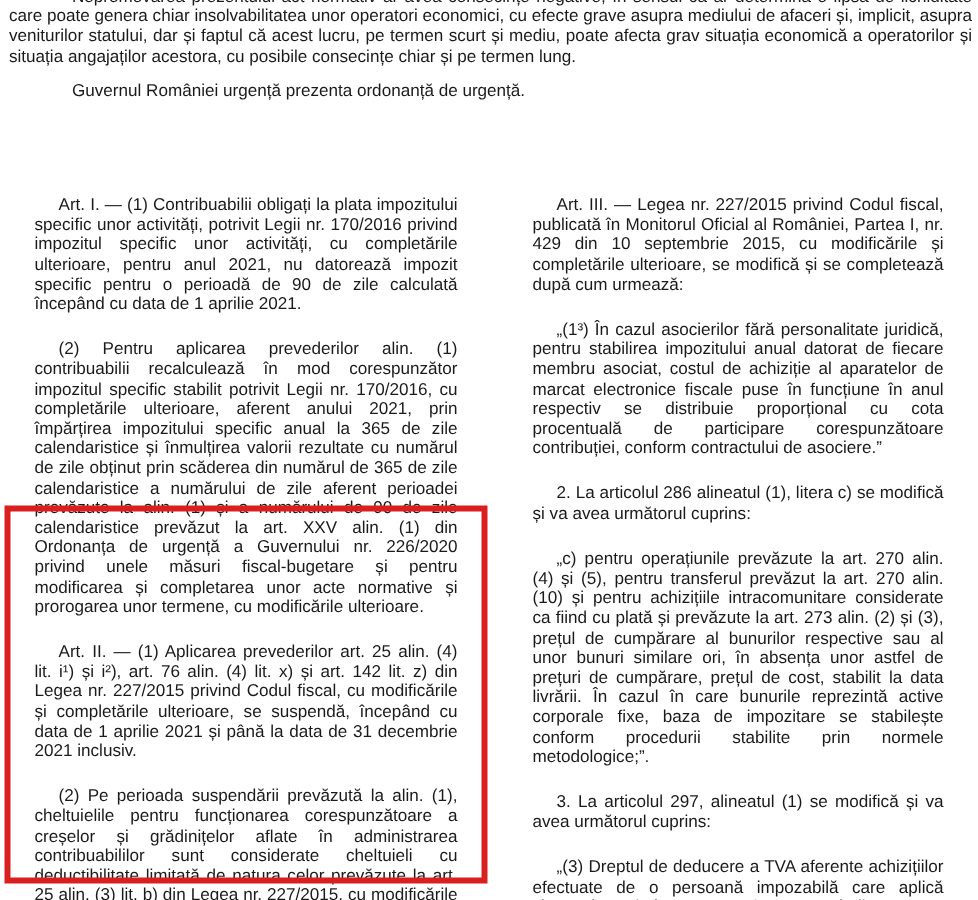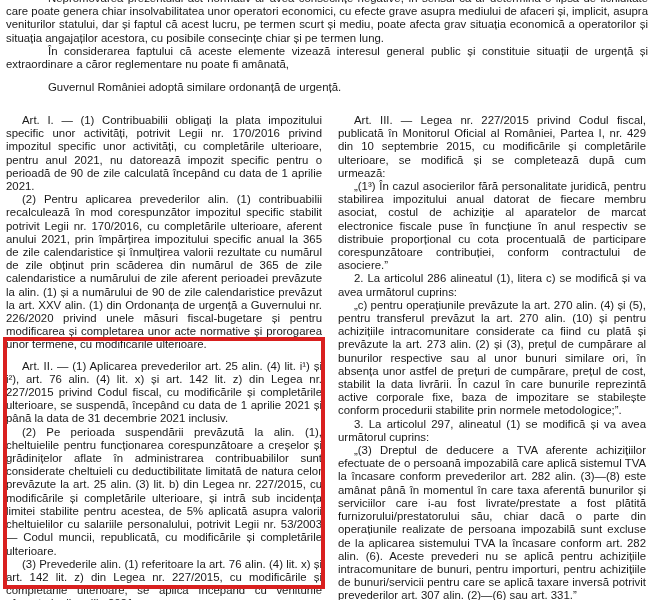--- a/index.html
+++ b/index.html
@@ -8,34 +8,33 @@
       font-family: "Liberation Sans", sans-serif; color: #1a1a1a;
       font-size: 11.4px; line-height: 13.2px;
     }
     .intro { position: absolute; left: 6px; top: -8px; width: 642px; text-align: justify; }
     .intro p { margin: 0; }
     .indent { text-indent: 42px; }
     .gov { margin-top: 10px !important; }
     .col { position: absolute; top: 114px; text-align: justify; }
     .col-left { left: 6px; width: 316px; }
     .col-right { left: 338px; width: 308px; }
-    .col p { margin: 0; text-indent: 16px; }
+    .col p { margin: 17px; text-indent: 16px; }
     b { font-weight: normal; }
     .highlight-box {
       position: absolute; left: 3px; top: 337px; width: 314px; height: 244px;
       border: 4px solid #d9201f; pointer-events: none;
     }
   </style>
 </head>
 <body>
 
 <div class="intro">
   <p class="indent">Nepromovarea prezentului act normativ ar avea consecințe negative, în sensul că ar determina o lipsă de lichiditate care poate genera chiar insolvabilitatea unor operatori economici, cu efecte grave asupra mediului de afaceri și, implicit, asupra veniturilor statului, dar și faptul că acest lucru, pe termen scurt și mediu, poate afecta grav situația economică a operatorilor și situația angajaților acestora, cu posibile consecințe chiar și pe termen lung.</p>
-  <p class="indent">În considerarea faptului că aceste elemente vizează interesul general public și constituie situații de urgență și extraordinare a căror reglementare nu poate fi amânată,</p>
-  <p class="indent gov"><b>Guvernul României</b><span> adoptă similare ordonanță de urgență.</span></p>
+  <p class="indent gov"><b>Guvernul României</b><span> urgență prezenta ordonanță de urgență.</span></p>
 </div>
 
 <div class="col col-left">
   <p><b>Art. I.</b><span> — (1) Contribuabilii obligați la plata impozitului specific unor activități, potrivit Legii nr. 170/2016 privind impozitul specific unor activități, cu completările ulterioare, pentru anul 2021, nu datorează impozit specific pentru o perioadă de 90 de zile calculată începând cu data de 1 aprilie 2021.</span></p>
   <p>(2) Pentru aplicarea prevederilor alin. (1) contribuabilii recalculează în mod corespunzător impozitul specific stabilit potrivit Legii nr. 170/2016, cu completările ulterioare, aferent anului 2021, prin împărțirea impozitului specific anual la 365 de zile calendaristice și înmulțirea valorii rezultate cu numărul de zile obținut prin scăderea din numărul de 365 de zile calendaristice a numărului de zile aferent perioadei prevăzute la alin. (1) și a numărului de 90 de zile calendaristice prevăzut la art. XXV alin. (1) din Ordonanța de urgență a Guvernului nr. 226/2020 privind unele măsuri fiscal-bugetare și pentru modificarea și completarea unor acte normative și prorogarea unor termene, cu modificările ulterioare.</p>
   <p style="margin-top:8px"><b>Art. II.</b><span> — (1) Aplicarea prevederilor art. 25 alin. (4) lit. i¹) și i²), art. 76 alin. (4) lit. x) și art. 142 lit. z) din Legea nr. 227/2015 privind Codul fiscal, cu modificările și completările ulterioare, se suspendă, începând cu data de 1 aprilie 2021 și până la data de 31 decembrie 2021 inclusiv.</span></p>
   <p>(2) Pe perioada suspendării prevăzută la alin. (1), cheltuielile pentru funcționarea corespunzătoare a creșelor și grădinițelor aflate în administrarea contribuabililor sunt considerate cheltuieli cu deductibilitate limitată de natura celor prevăzute la art. 25 alin. (3) lit. b) din Legea nr. 227/2015, cu modificările și completările ulterioare, și intră sub incidența limitei stabilite pentru acestea, de 5% aplicată asupra valorii cheltuielilor cu salariile personalului, potrivit Legii nr. 53/2003 — Codul muncii, republicată, cu modificările și completările ulterioare.</p>
   <p>(3) Prevederile alin. (1) referitoare la art. 76 alin. (4) lit. x) și art. 142 lit. z) din Legea nr. 227/2015, cu modificările și completările ulterioare, se aplică începând cu veniturile aferente lunii aprilie 2021.</p>
 </div>
 

